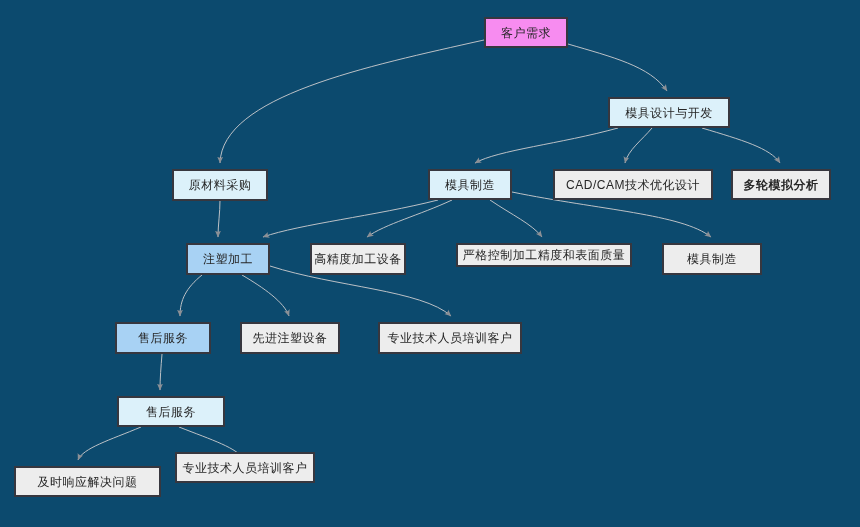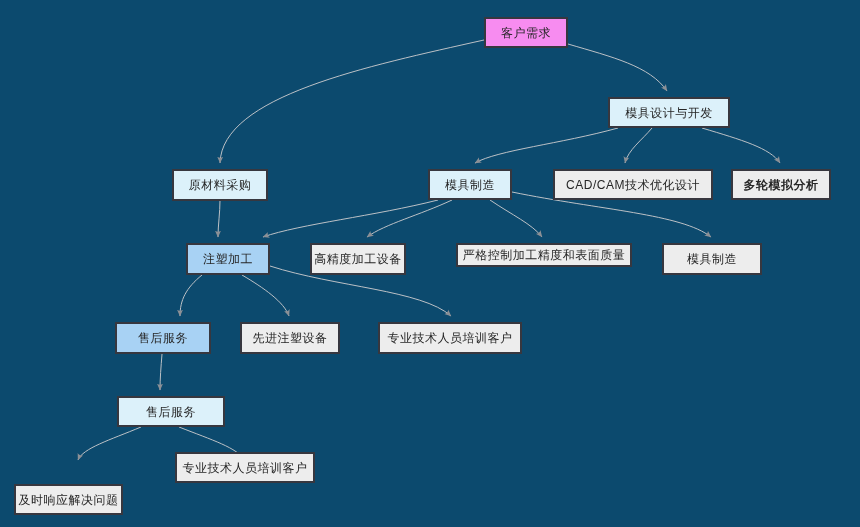--- a/index.html
+++ b/index.html
@@ -111,20 +111,20 @@
       </div>
       <div class="node style-gray" style="left: 240px; top: 322px; width: 100px; height: 32px;">
         <span>先进注塑设备</span>
       </div>
       <div class="node style-gray" style="left: 378px; top: 322px; width: 144px; height: 32px;">
         <span>专业技术人员培训客户</span>
       </div>
       <div class="node style-light" style="left: 117px; top: 396px; width: 108px; height: 31px;">
         <span>售后服务</span>
       </div>
-      <div class="node style-gray" style="left: 14px; top: 484px; width: 109px; height: 31px;">
+      <div class="node style-gray" style="left: 14px; top: 466px; width: 147px; height: 31px;">
         <span>及时响应解决问题</span>
       </div>
       <div class="node style-gray" style="left: 175px; top: 452px; width: 140px; height: 31px;">
         <span>专业技术人员培训客户</span>
       </div>
     </div>
 </div>
 
 </body></html>

